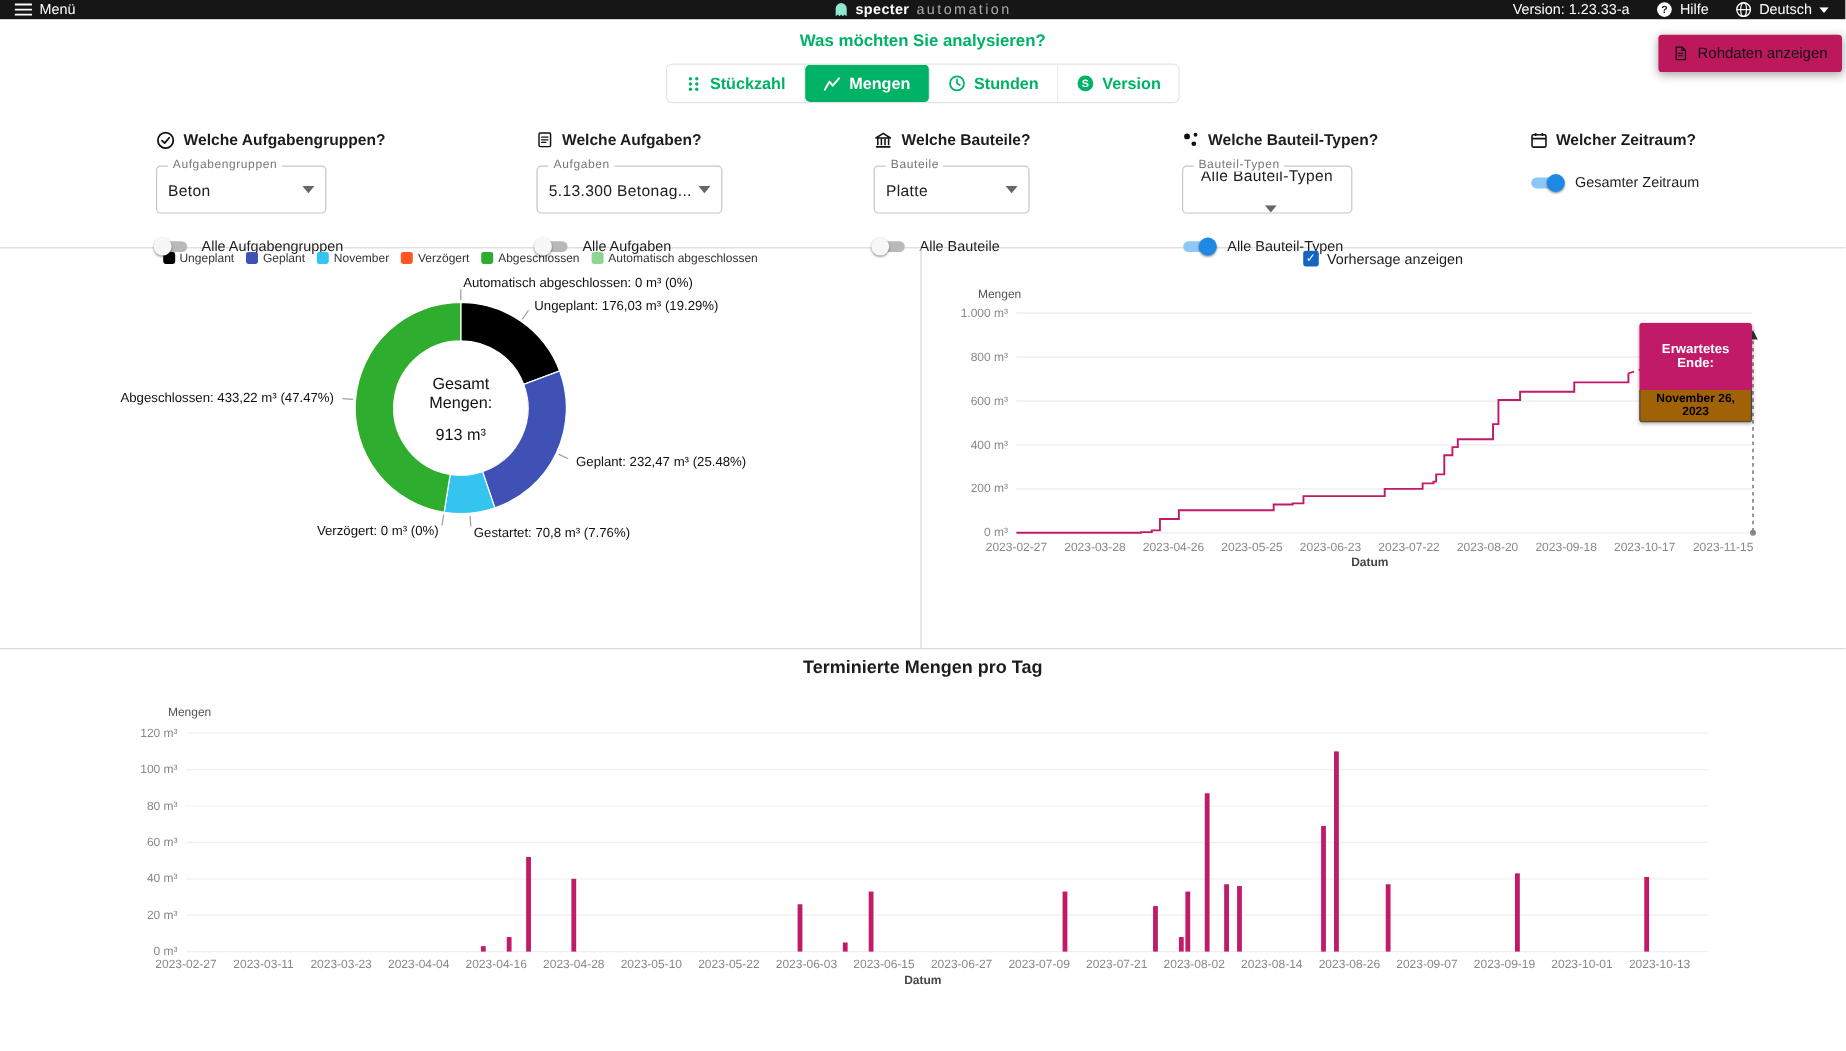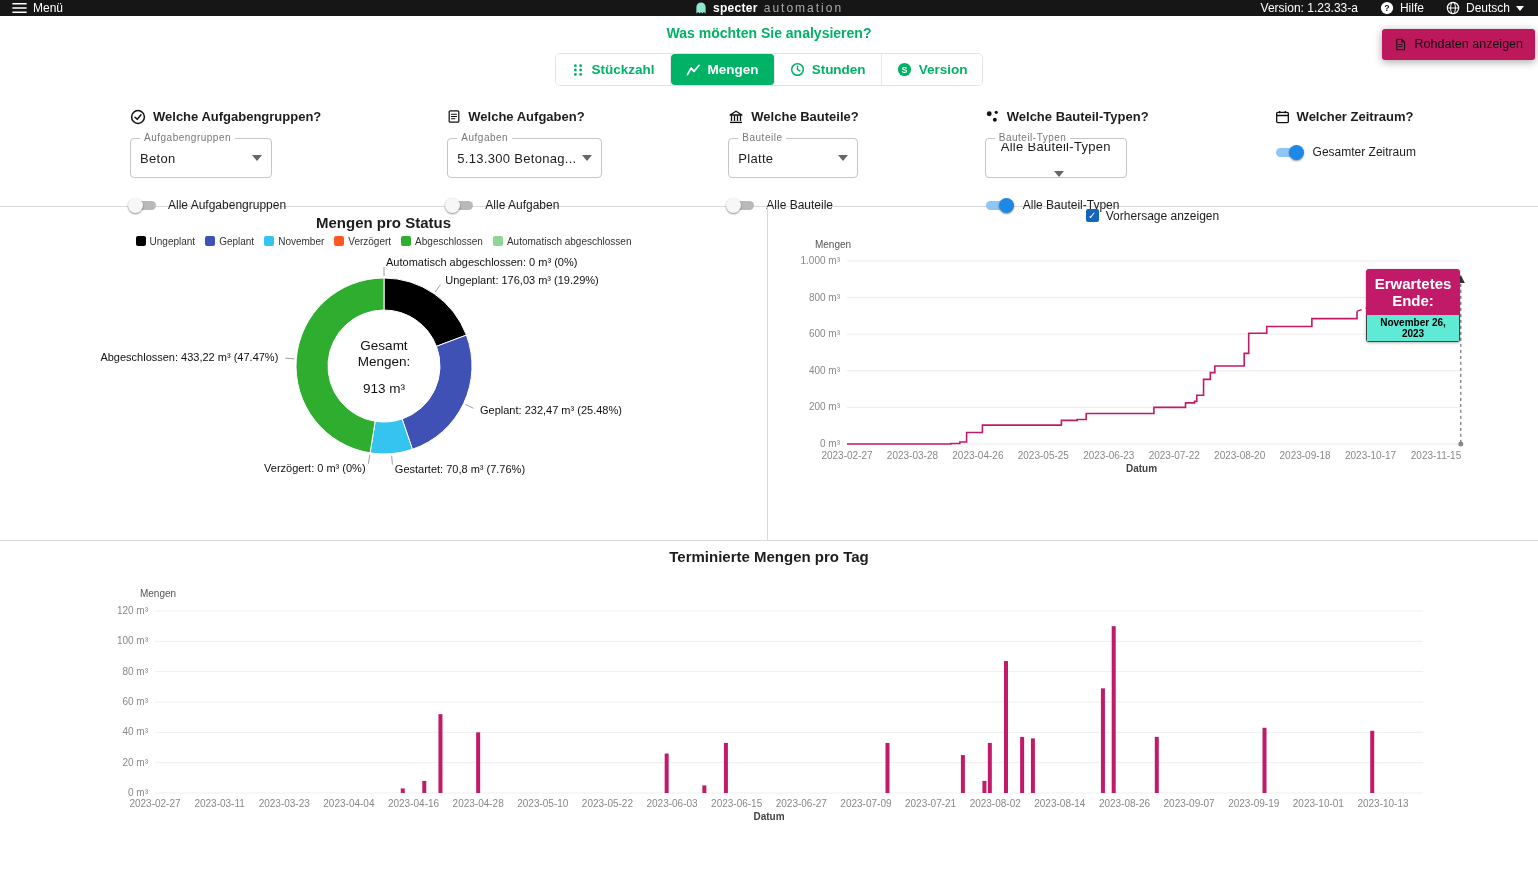--- a/index.html
+++ b/index.html
@@ -51,22 +51,22 @@
   .panel-title{text-align:center;font-size:15px;font-weight:bold;margin-top:7px;height:19px}
   .legend{display:flex;justify-content:center;align-items:center;gap:10px;height:17px;font-size:10px;color:#333}
   .legend-item{display:flex;align-items:flex-start;gap:4px}
   .legend-swatch{width:10px;height:10px;border-radius:2px;display:inline-block}
   .check-row{display:flex;justify-content:center;align-items:center;gap:7px;height:17px;font-size:12px;}
   .checkbox{width:13px;height:13px;border-radius:2px;background:var(--checkbox-blue);color:#fff;font-size:10px;
      display:flex;align-items:center;justify-content:center;cursor:pointer}
   svg text{font-family:"Liberation Sans","DejaVu Sans",sans-serif}
   .forecast-tooltip{position:absolute;left:598px;top:62px;width:94px;z-index:5;border-radius:3px;overflow:hidden;
      box-shadow:0 1px 3px rgba(0,0,0,.3);text-align:center}
-  .ft-header{background:var(--magenta);color:#fff;font-size:15px;font-weight:bold;padding:6px 3px;}
-  .ft-body{background:#5eead4;border:1px solid #444;border-top:none;color:#000;font-size:10px;font-weight:bold;padding:2px 1px;}
+  .ft-header{background:var(--magenta);color:#fff;font-size:11px;font-weight:bold;padding:16px 3px;}
+  .ft-body{background:#a16207;border:1px solid #444;border-top:none;color:#000;font-size:10px;font-weight:bold;padding:2px 1px;}
   .bar-panel{height:322px;}
 </style>
 </head>
 <body>
 
 <header class="topbar">
   <div class="topbar-left">
     <span class="tb-item">
       <span style="display:flex">
         <svg width="15" height="12" viewBox="0 0 16 12">
@@ -299,21 +299,20 @@
             <span class="knob"></span>
           </span>
           <span class="toggle-label">Gesamter Zeitraum</span>
         </div>
       </div>
     </div>
 </section>
 
 <section class="top-charts">
   <div class="donut-panel">
-    <div class="panel-title">Mengen pro Status</div>
     <div class="legend" id="donut-legend">
         <span class="legend-item">
           <span class="legend-swatch" style="background: rgb(0, 0, 0);"></span>
           <span>Ungeplant</span>
         </span>
         <span class="legend-item">
           <span class="legend-swatch" style="background: rgb(63, 81, 181);"></span>
           <span>Geplant</span>
         </span>
         <span class="legend-item">

